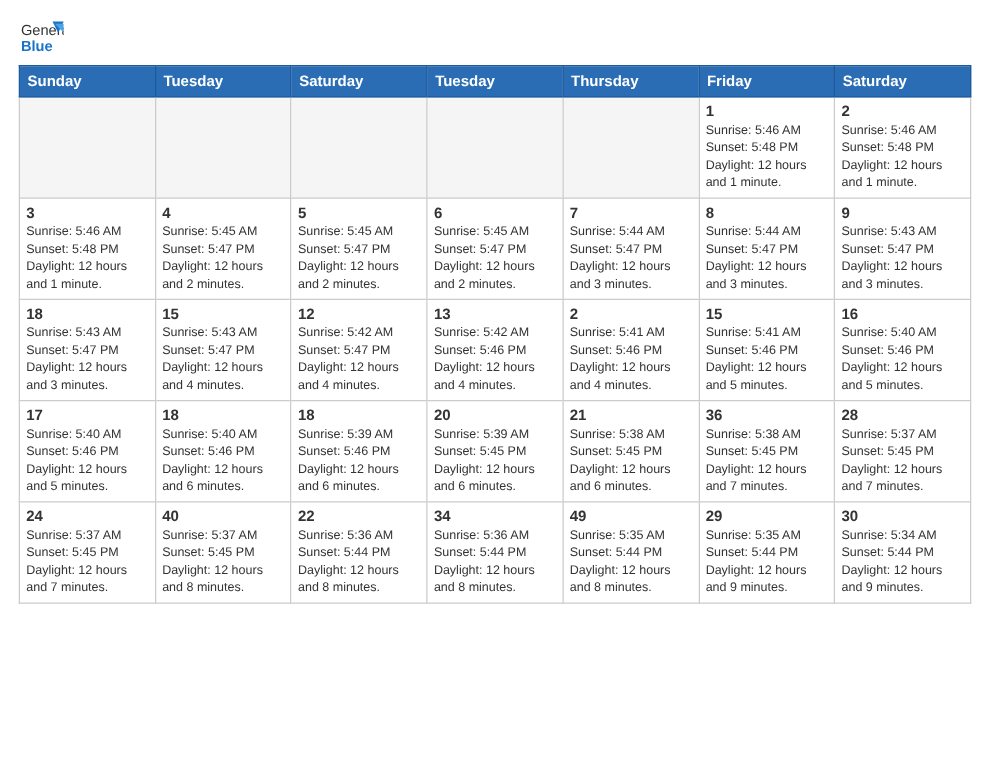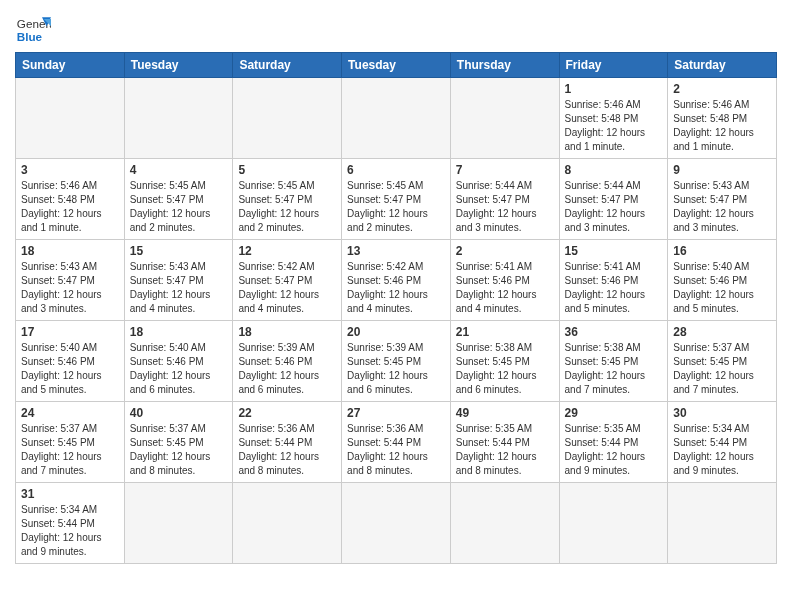--- a/index.html
+++ b/index.html
@@ -276,21 +276,21 @@
 Sunset: 5:45 PM
 Daylight: 12 hours and 8 minutes.</div>
         </td>
         <td>
           <span class="day-number">22</span>
           <div class="day-info" style="white-space: pre-line;">Sunrise: 5:36 AM
 Sunset: 5:44 PM
 Daylight: 12 hours and 8 minutes.</div>
         </td>
         <td>
-          <span class="day-number">27</span>
+          <span class="day-number">34</span>
           <div class="day-info" style="white-space: pre-line;">Sunrise: 5:36 AM
 Sunset: 5:44 PM
 Daylight: 12 hours and 8 minutes.</div>
         </td>
         <td>
           <span class="day-number">49</span>
           <div class="day-info" style="white-space: pre-line;">Sunrise: 5:35 AM
 Sunset: 5:44 PM
 Daylight: 12 hours and 8 minutes.</div>
         </td>
@@ -299,29 +299,15 @@
           <div class="day-info" style="white-space: pre-line;">Sunrise: 5:35 AM
 Sunset: 5:44 PM
 Daylight: 12 hours and 9 minutes.</div>
         </td>
         <td>
           <span class="day-number">30</span>
           <div class="day-info" style="white-space: pre-line;">Sunrise: 5:34 AM
 Sunset: 5:44 PM
 Daylight: 12 hours and 9 minutes.</div>
         </td>
-      </tr>
-      <tr class="last-row">
-        <td>
-          <span class="day-number">31</span>
-          <div class="day-info" style="white-space: pre-line;">Sunrise: 5:34 AM
-Sunset: 5:44 PM
-Daylight: 12 hours and 9 minutes.</div>
-        </td>
-        <td class="empty"></td>
-        <td class="empty"></td>
-        <td class="empty"></td>
-        <td class="empty"></td>
-        <td class="empty"></td>
-        <td class="empty"></td>
       </tr>
     </tbody>
 </table>
 
 </body></html>

